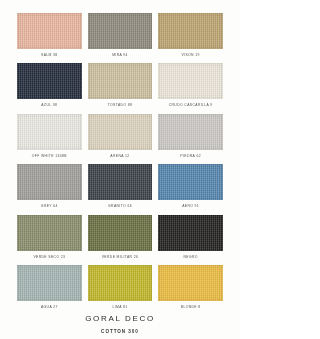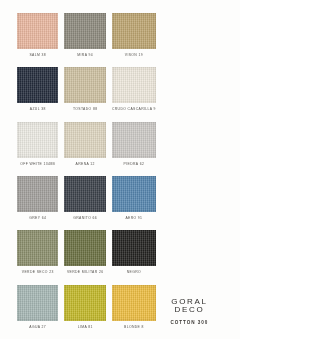--- a/index.html
+++ b/index.html
@@ -15,21 +15,21 @@
     overflow: hidden;
   }
   .page {
     position: relative;
     width: 240px;
     height: 339px;
     background: #fdfdfc;
     box-sizing: border-box;
     padding: 13px 17px 0 17px;
     display: flex;
-    flex-direction: row;
+    flex-direction: column;
   }
   .swatch-grid {
     display: grid;
     grid-template-columns: repeat(3, 1fr);
     column-gap: 6px;
     row-gap: 0px;
   }
   .swatch-cell {
     display: flex;
     flex-direction: column;

